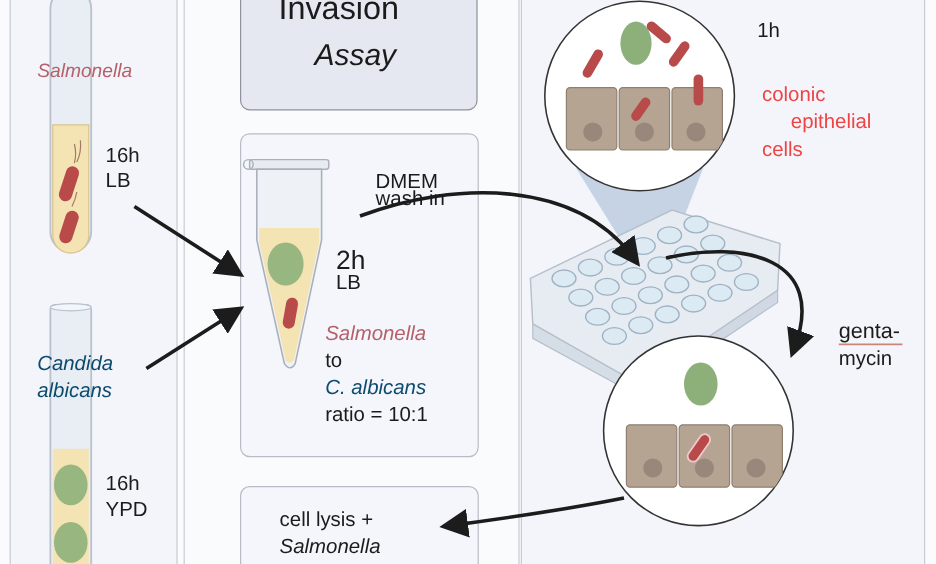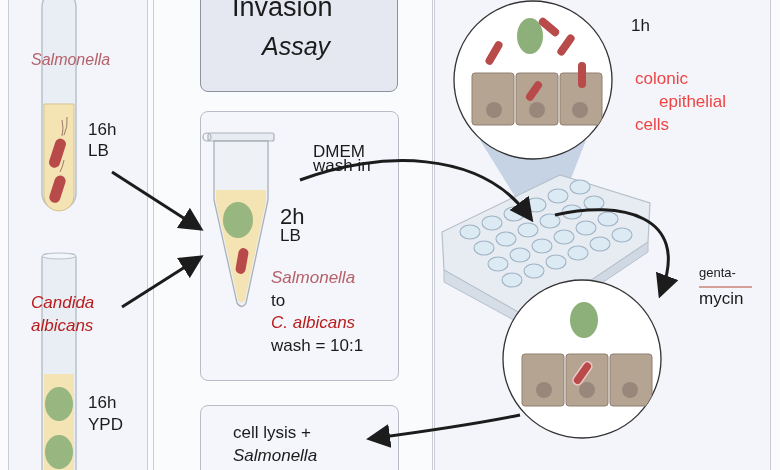--- a/index.html
+++ b/index.html
@@ -1,21 +1,21 @@
 <!DOCTYPE html>
 <html><head>
 <meta charset="utf-8">
 <style>
   html, body { margin:0; padding:0; }
   body { width:780px; height:470px; overflow:hidden; background:#fbfbfd; position:relative; font-family:"Liberation Sans", sans-serif; }
   .panel { position:absolute; top:-10px; bottom:-10px; border:1px solid #c9ccd4; background:#f3f5fa; }
   .txt { position:absolute; color:#1b1b1b; line-height:1.15; white-space:nowrap; }
   .it { font-style:italic; }
   .salm { color:#b5606a; }
-  .cand { color:#b91c1c;text-align:center; }
+  .cand { color:#0c4a6e;text-align:center; }
   .brown { color:#ef4444; }
   .box { position:absolute; border:1px solid #b9bcc6; border-radius:8px; background:#f4f6fb; }
   svg { position:absolute; left:0; top:0; overflow:visible; }
 </style>
 </head>
 <body>
 
 <div class="panel" style="left:8px; width:138px;"></div>
 <div class="panel" style="left:153px; width:278px; background:#fafbfd;"></div>
 <div class="panel" style="left:434px; width:335px;"></div>
@@ -154,24 +154,24 @@
 <div class="txt" style="left:88px; top:393px; font-size:17px;">16h</div>
 <div class="txt" style="left:88px; top:415px; font-size:17px;">YPD</div>
 
 <div class="txt" style="left:313px; top:120px; font-size:17px;margin-top:36px;">wash in</div>
 <div class="txt" style="left:313px; top:142px; font-size:17px;">DMEM</div>
 <div class="txt" style="left:280px; top:204px; font-size:22px;">2h</div>
 <div class="txt" style="left:280px; top:226px; font-size:17px;">LB</div>
 <div class="txt it salm" style="left:271px; top:268px; font-size:17px;">Salmonella</div>
 <div class="txt" style="left:271px; top:291px; font-size:17px;">to</div>
 <div class="txt it cand" style="left:271px; top:313px; font-size:17px;">C. albicans</div>
-<div class="txt" style="left:271px; top:336px; font-size:17px;">wash = 10:1</div>
+<div class="txt" style="left:271px; top:336px; font-size:17px;">ratio = 10:1</div>
 
 <div class="txt" style="left:631px; top:16px; font-size:17px;">1h</div>
 <div class="txt brown" style="left:635px; top:69px; font-size:17px;">colonic</div>
 <div class="txt brown" style="left:635px; top:92px; font-size:17px;margin-left:24px;">epithelial</div>
 <div class="txt brown" style="left:635px; top:115px; font-size:17px;">cells</div>
 
-<div class="txt" style="left:699px; top:266px; font-size:13px;">genta-</div>
+<div class="txt" style="left:699px; top:266px; font-size:18px;">genta-</div>
 <div class="txt" style="left:699px; top:289px; font-size:17px;">mycin</div>
 
 <div class="txt" style="left:233px; top:423px; font-size:17px;">cell lysis +</div>
 <div class="txt it" style="left:233px; top:446px; font-size:17px;">Salmonella</div>
 
 </body></html>

